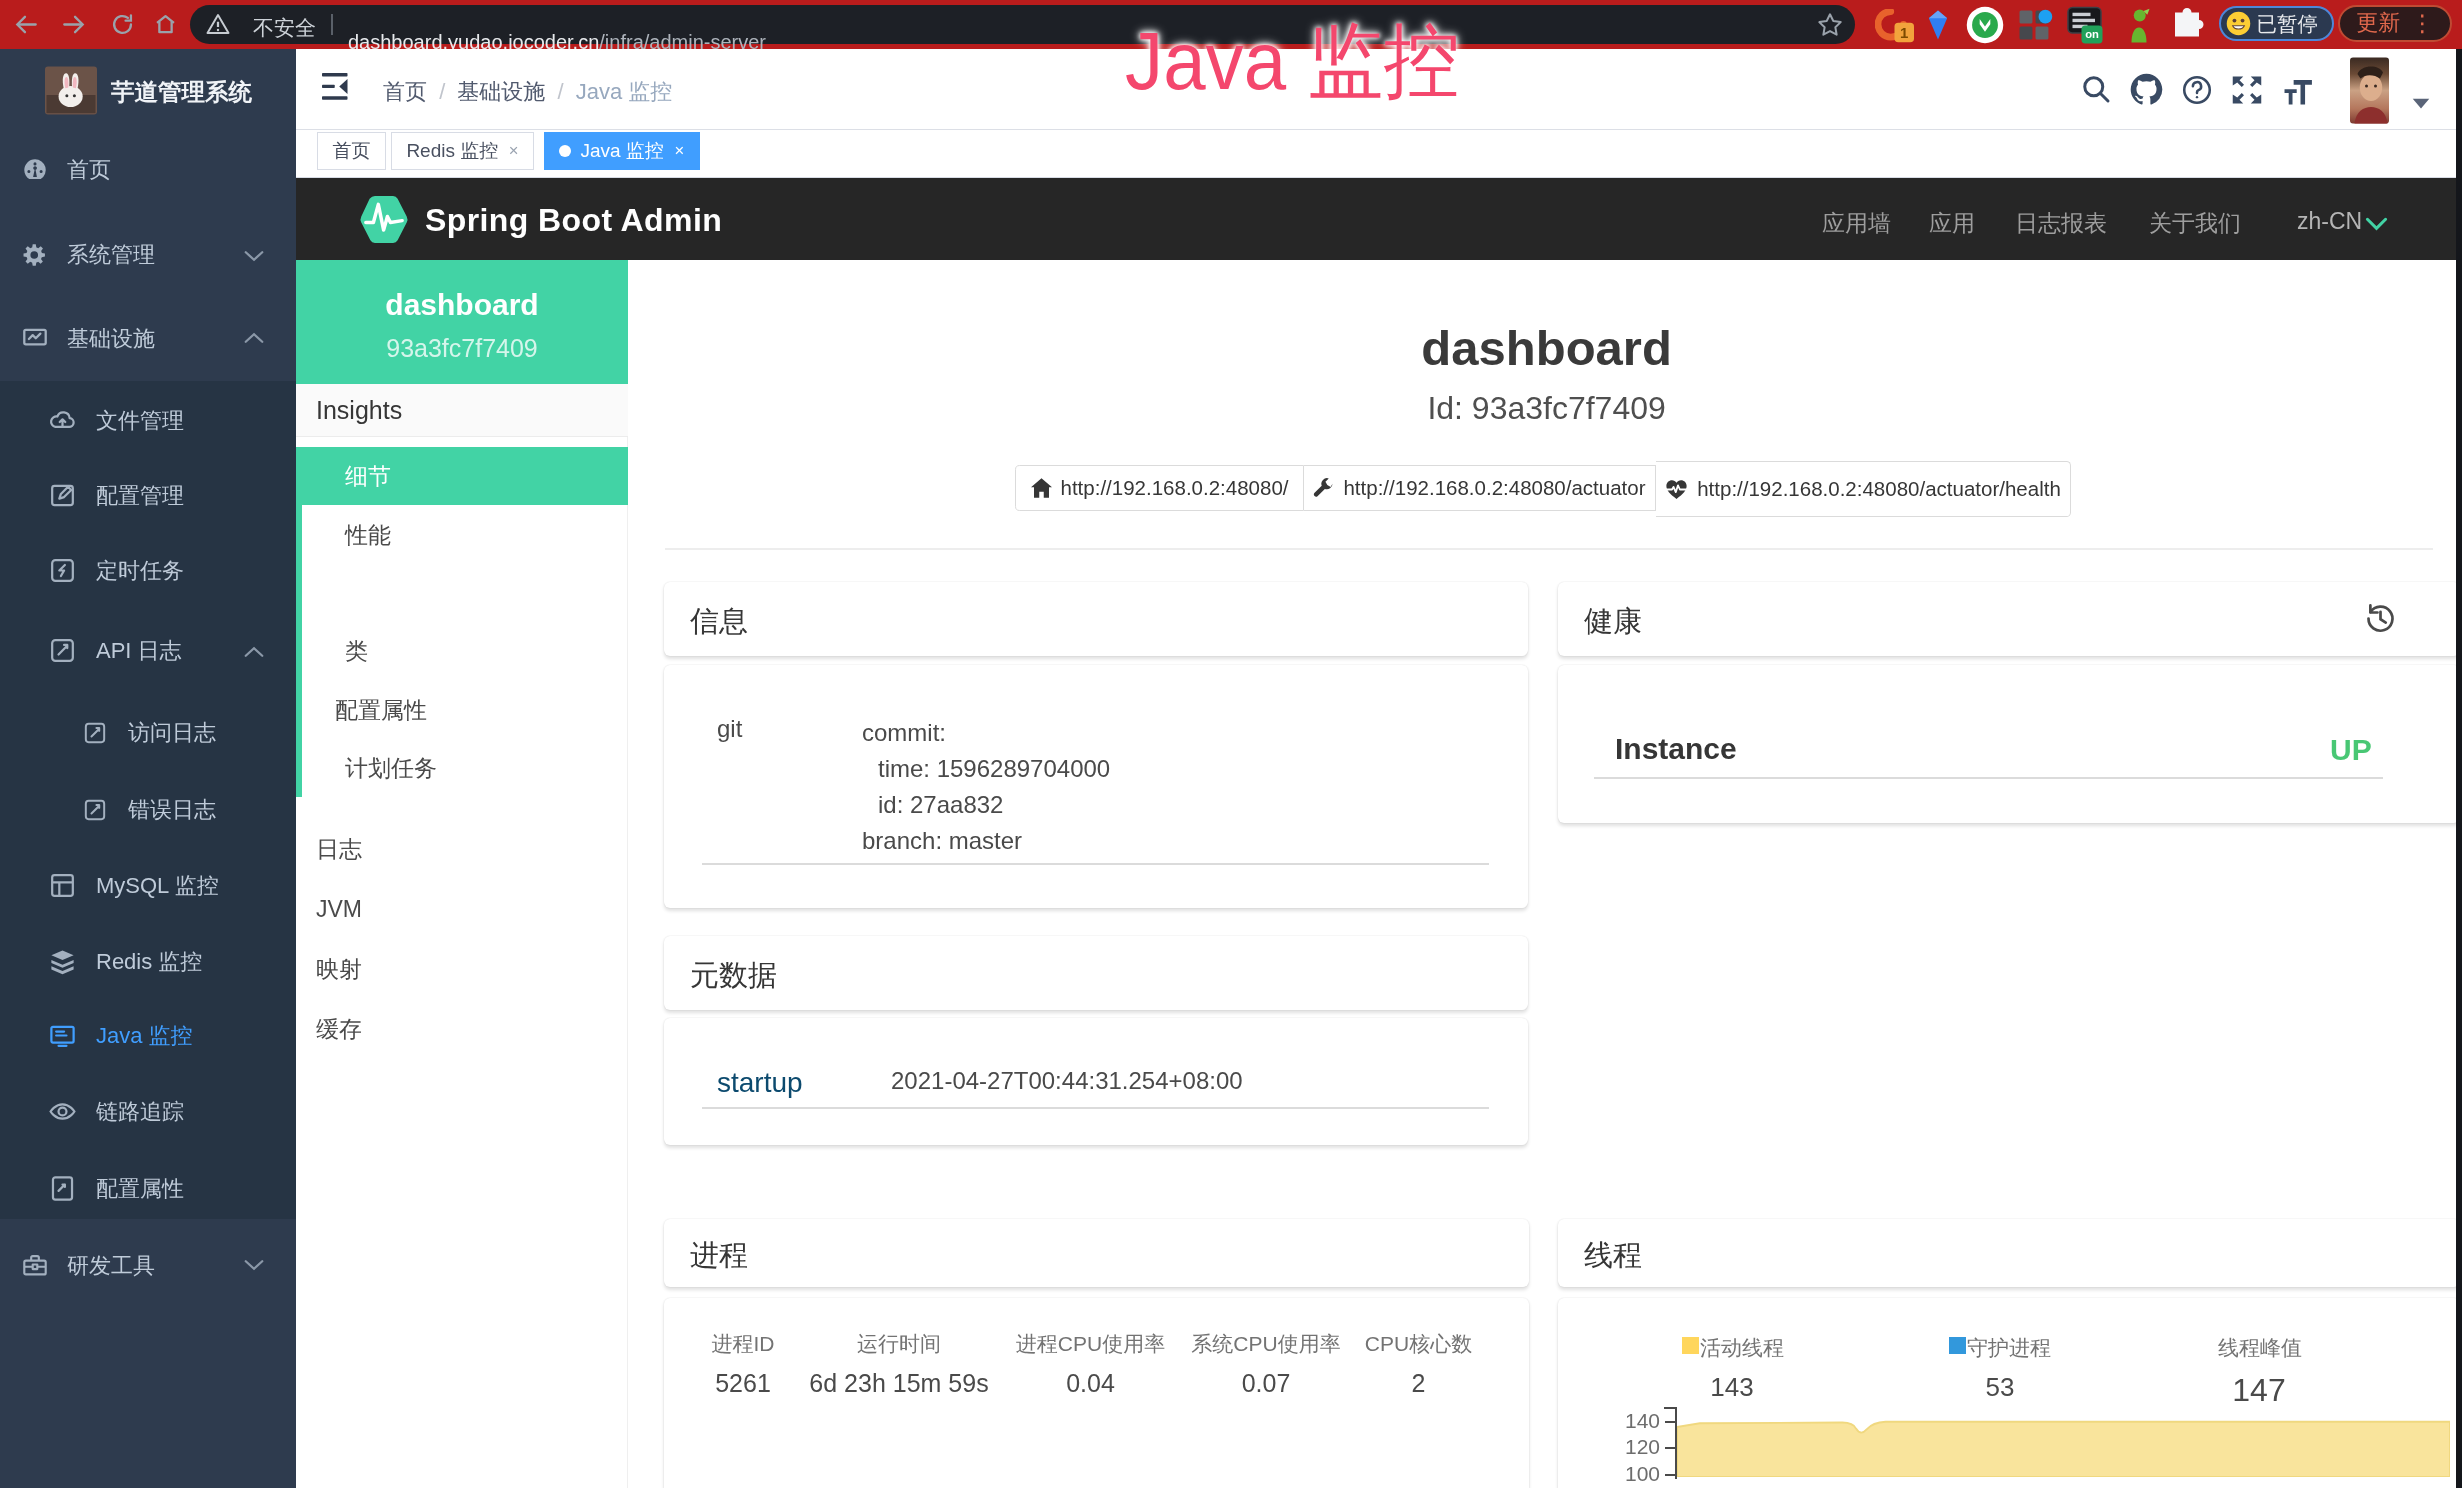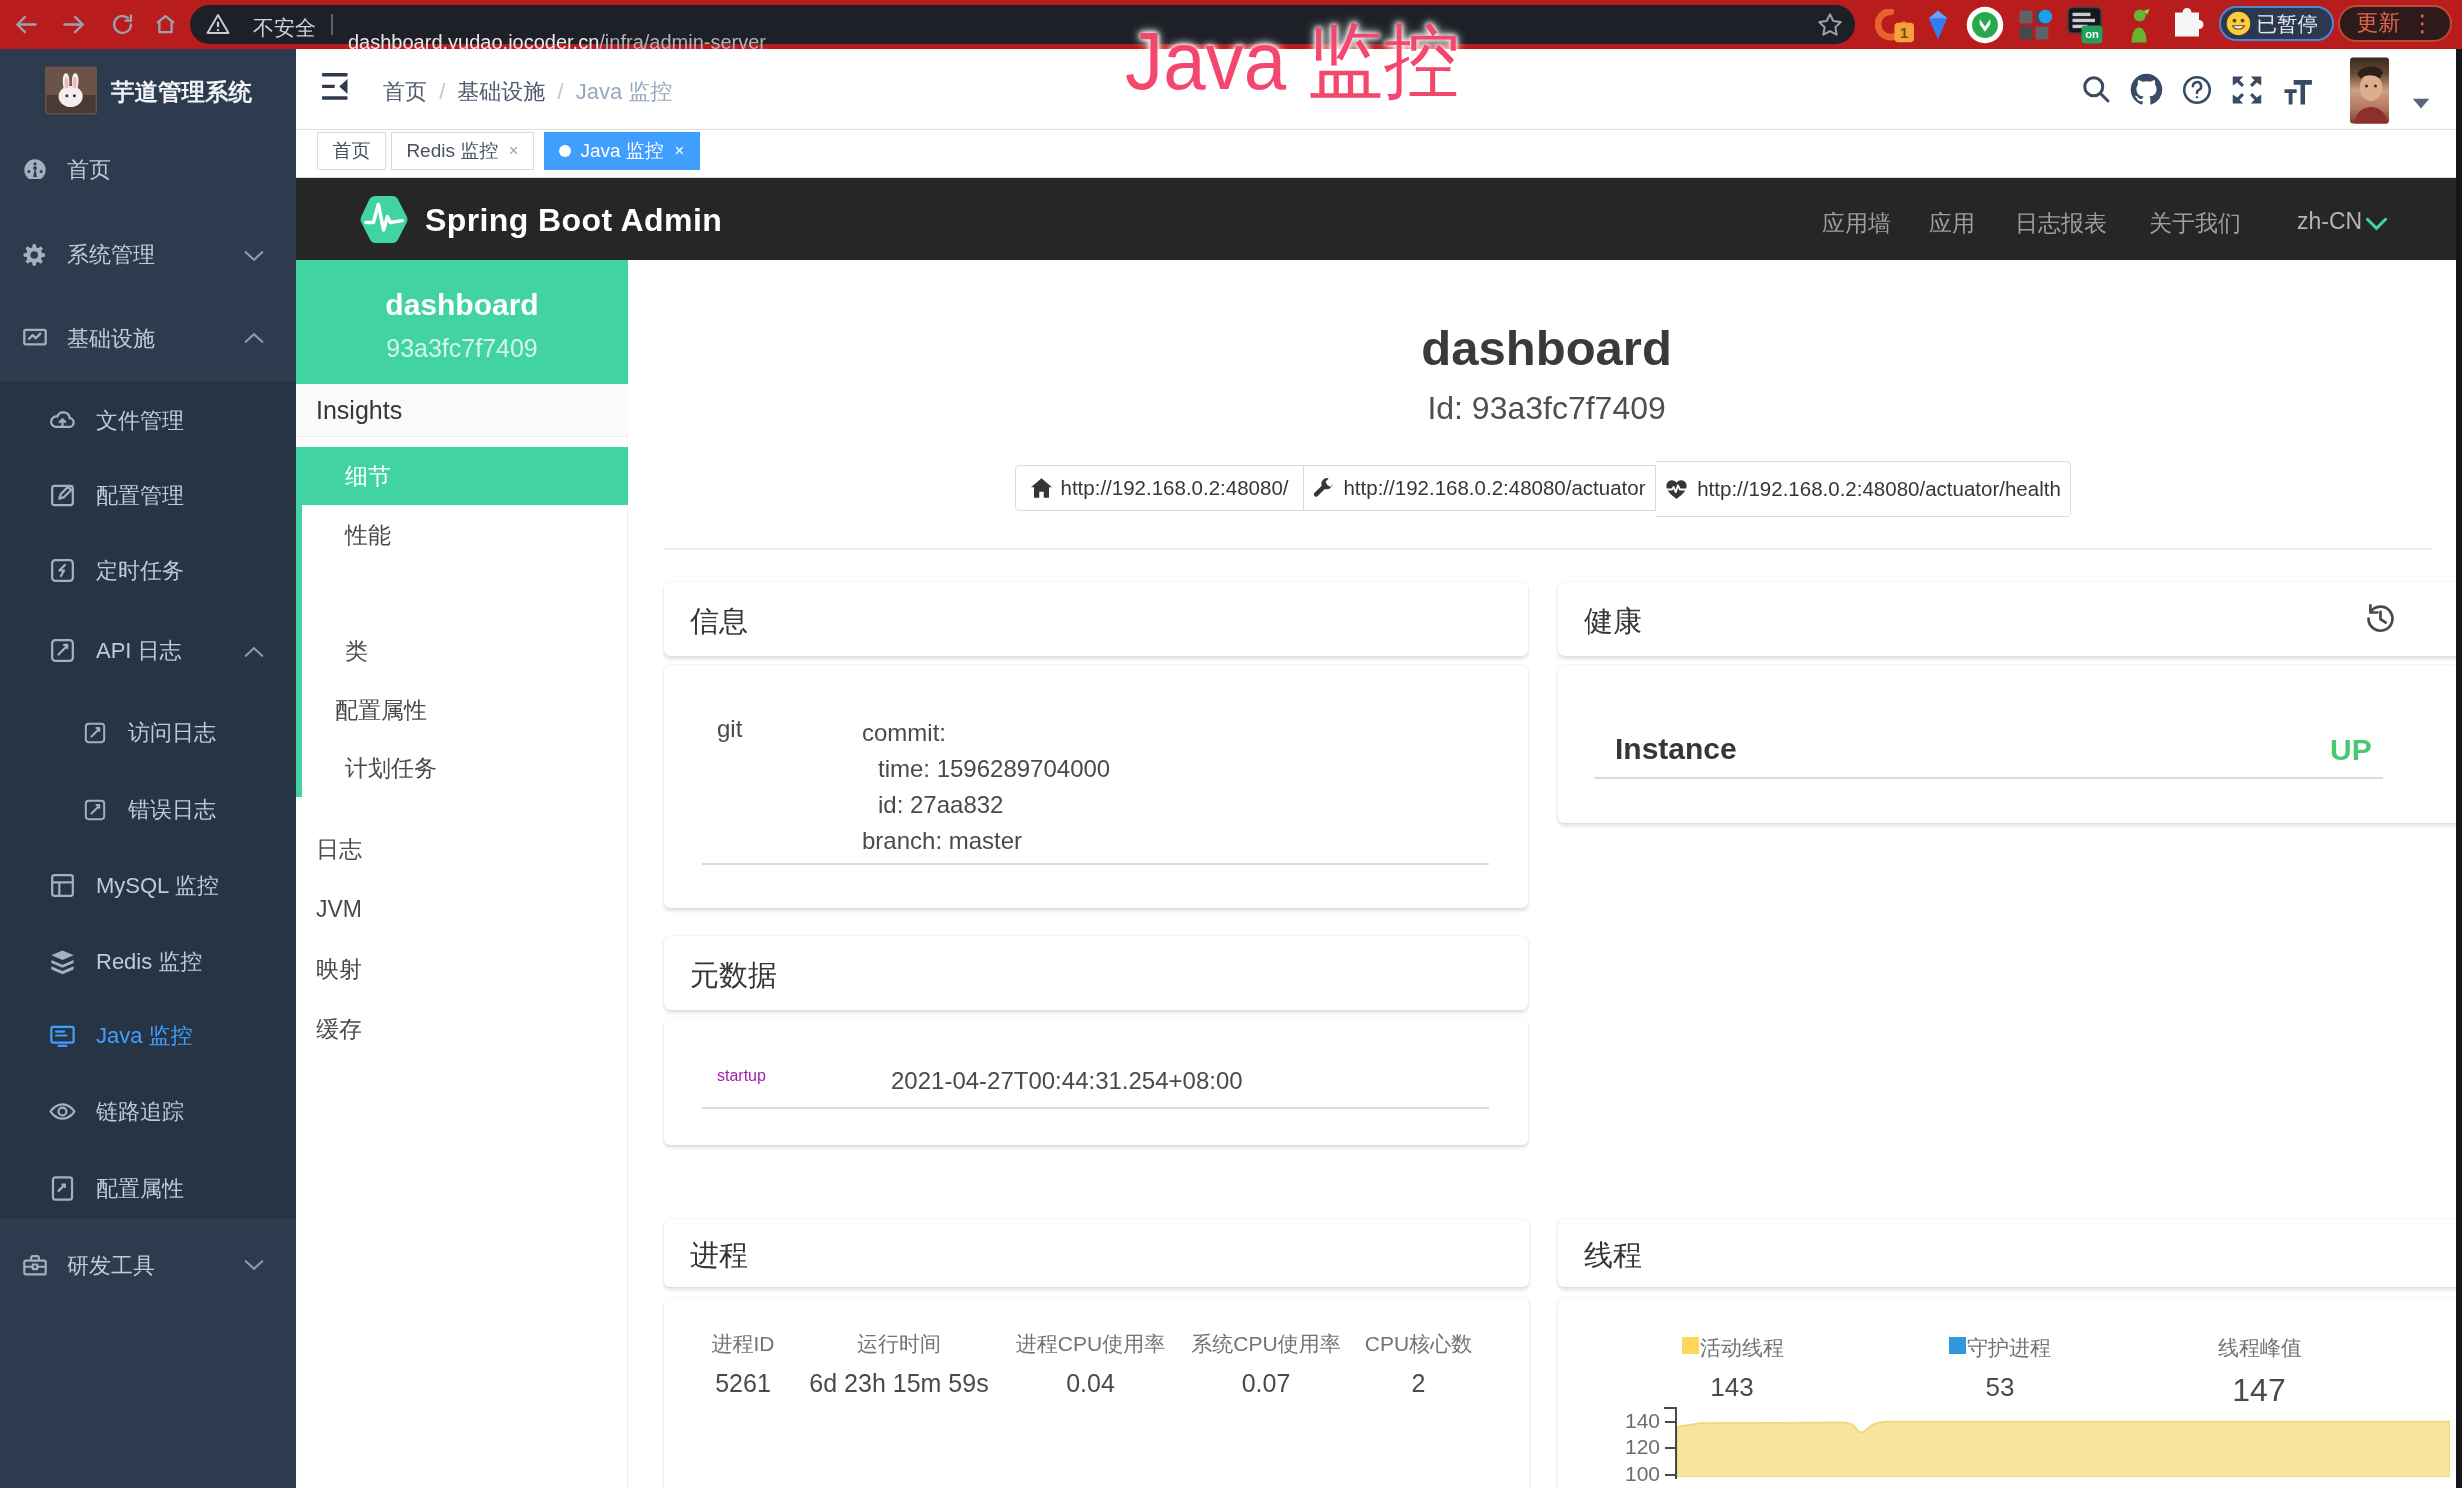--- a/index.html
+++ b/index.html
@@ -394,21 +394,21 @@
     <div class="card" style="left:930px;top:405px;width:902px;height:158px">
       <div class="abs" style="left:57px;top:67px;font-size:30px;font-weight:600;color:#363636">Instance</div>
       <div class="abs" style="left:772px;top:68px;font-size:30px;font-weight:700;color:#48c774">UP</div>
       <div class="abs" style="left:36px;top:112px;width:789px;height:1.5px;background:#dbdbdb"></div>
     </div>
 
     <div class="card" style="left:36px;top:676px;width:864px;height:74px">
       <div class="chead" style="margin:20px 0 0 26px">元数据</div>
     </div>
     <div class="card" style="left:36px;top:758px;width:864px;height:127px">
-      <div class="abs" style="left:53px;top:49px;font-size:16px;color:#a21caf">startup</div>
+      <div class="abs" style="left:53px;top:49px;font-size:28px;color:#0c4a6e">startup</div>
       <div class="abs" style="left:227px;top:49px;font-size:24px;color:#4a4a4a">2021-04-27T00:44:31.254+08:00</div>
       <div class="abs" style="left:38px;top:89px;width:787px;height:1.5px;background:#dbdbdb"></div>
     </div>
 
     <div class="card" style="left:36px;top:959px;width:865px;height:68px">
       <div class="chead" style="margin:16.7px 0 0 26px">进程</div>
     </div>
     <div class="card" style="left:36px;top:1038px;width:865px;height:197px">
       <div class="abs" style="left:0;top:32px;width:158px;text-align:center;font-size:21px;color:#737373">进程ID</div>
       <div class="abs" style="left:121px;top:32px;width:228px;text-align:center;font-size:21px;color:#737373">运行时间</div>

